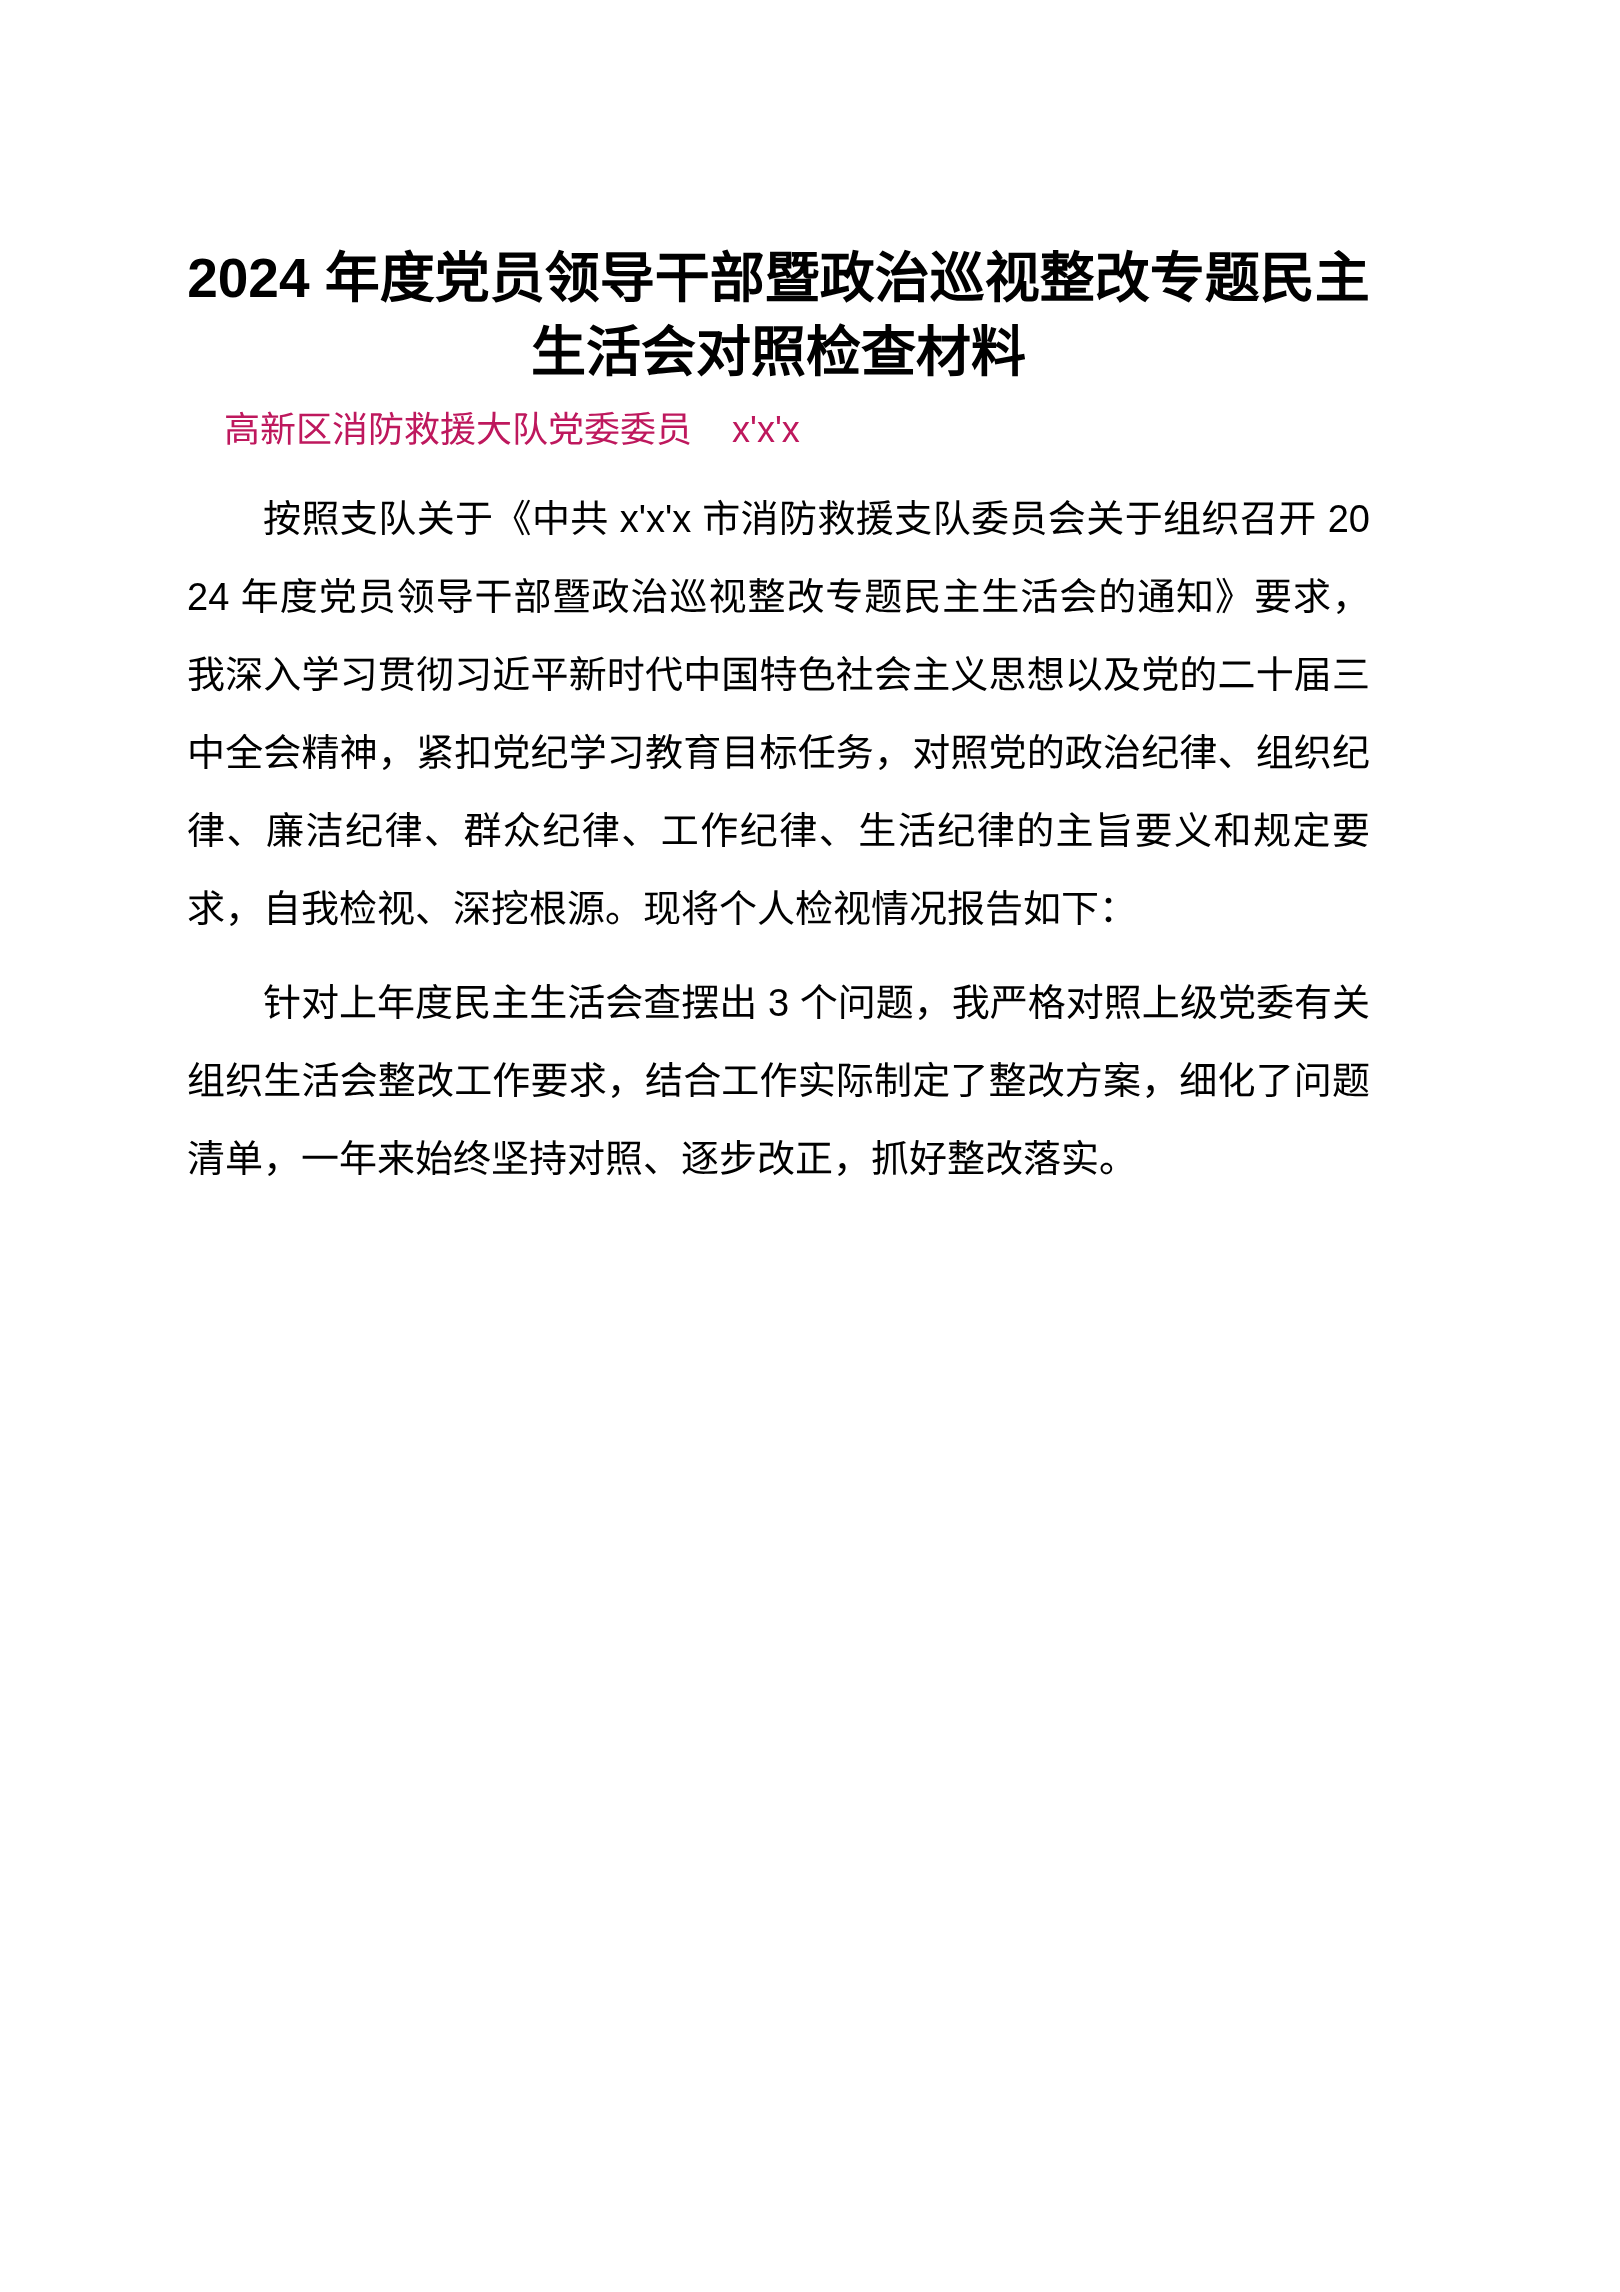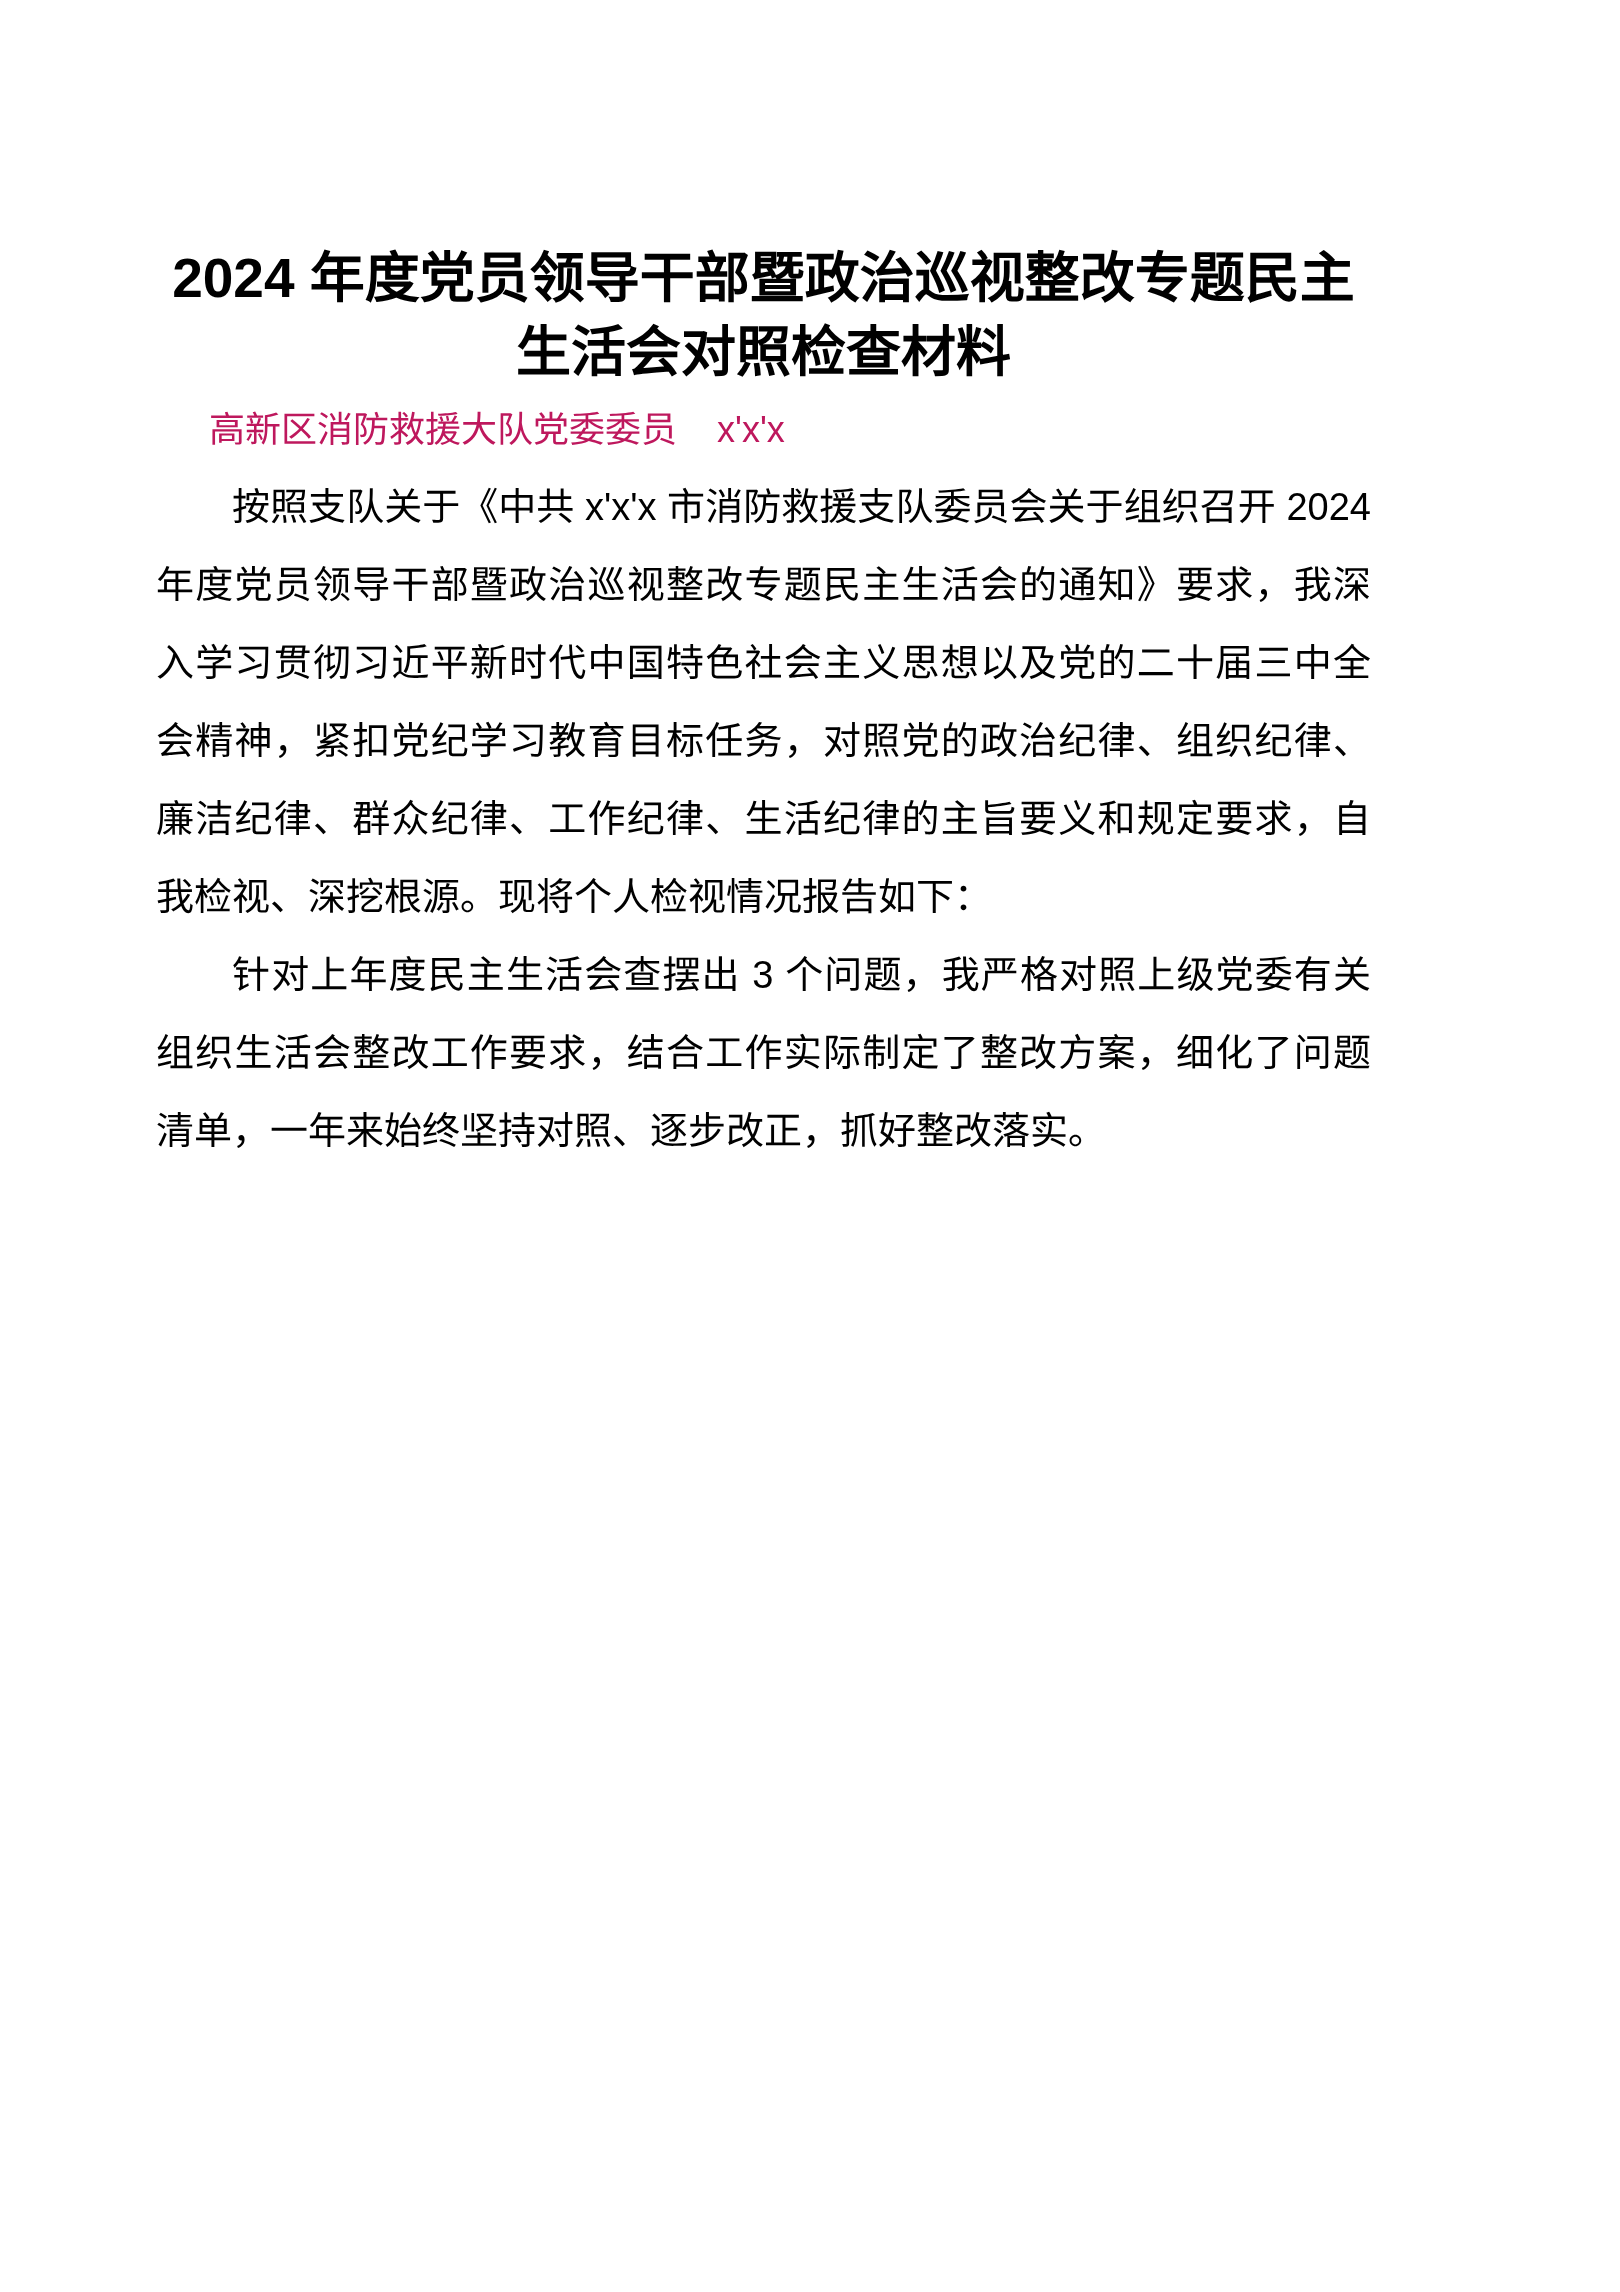--- a/index.html
+++ b/index.html
@@ -16,21 +16,21 @@
     background: #ffffff;
     margin: 0 auto;
     overflow: hidden;
     box-sizing: border-box;
     font-family: "Liberation Sans", "DejaVu Sans", sans-serif;
     color: #000000;
   }
 
   .content {
     position: absolute;
-    left: 156px;
+    left: 171px;
     top: 241px;
     width: 1215px;
   }
 
   .doc-title {
     font-family: "Liberation Sans", "DejaVu Sans", sans-serif;
     font-weight: bold;
     font-size: 55px;
     line-height: 74px;
     text-align: center;
@@ -47,21 +47,21 @@
     margin: 0 0 3.9px 0;
     padding-left: 53px;
     color: #be185d;
     white-space: pre;
   }
 
   .para {
     font-family: "Liberation Sans", "DejaVu Sans", sans-serif;
     font-size: 38px;
     line-height: 78px;
-    margin: 0;
+    margin: 16px;
     text-align: justify;
     text-justify: inter-ideograph;
     text-indent: 76px;
     word-break: break-all;
     color: #000000;
   }
 </style>
 </head>
 <body>
 

